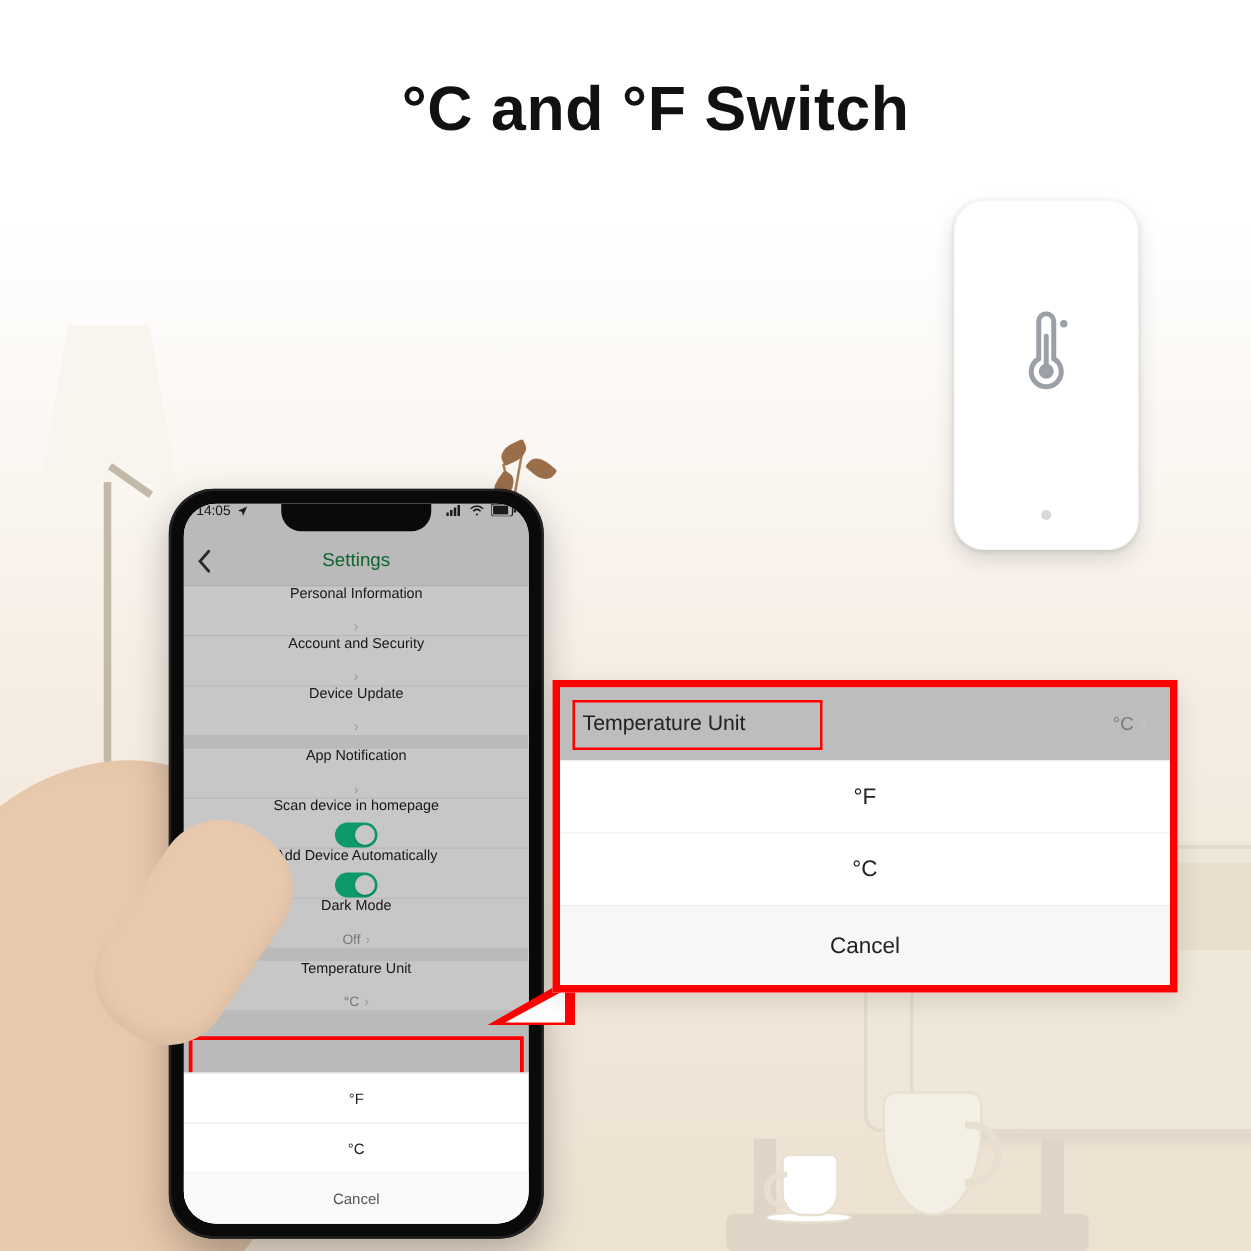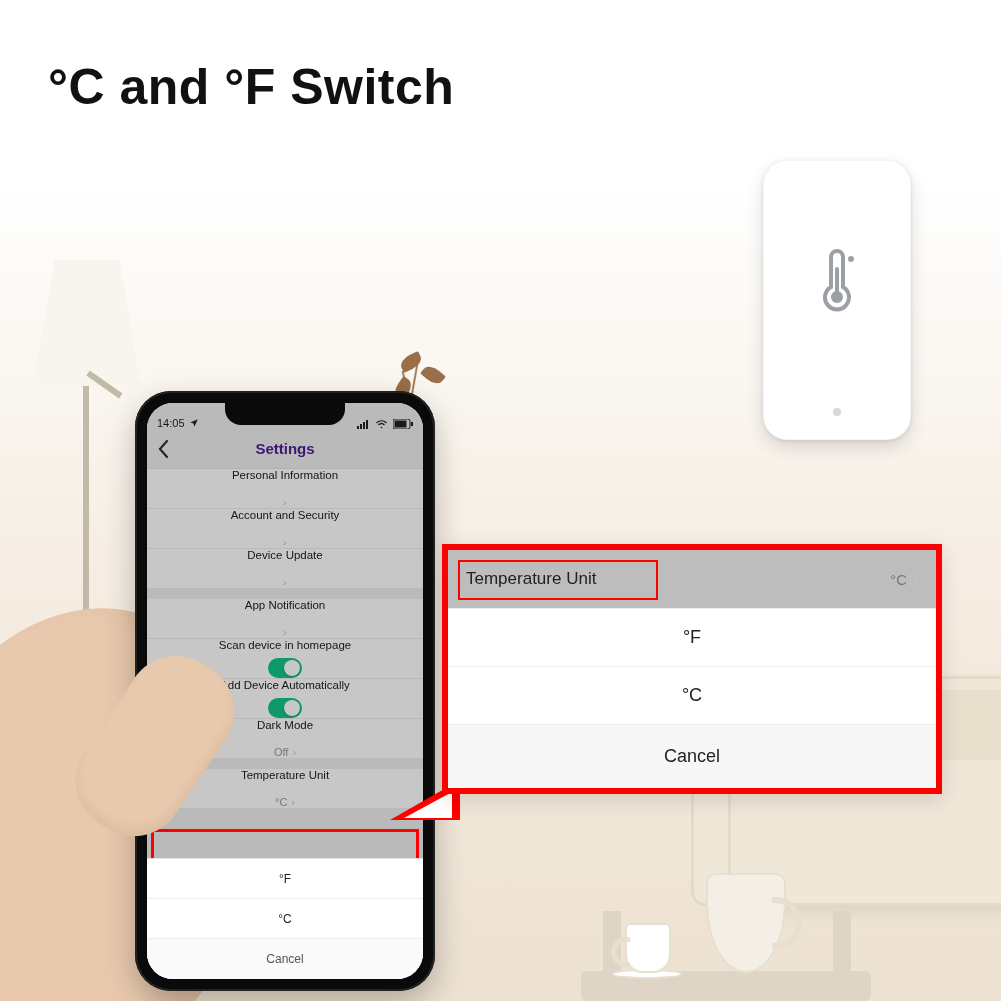--- a/index.html
+++ b/index.html
@@ -10,21 +10,21 @@
     background: linear-gradient(180deg, #ffffff 0%, #fff 18%, #f6eee4 55%, #ede1d0 100%);
     position: relative;
     overflow: hidden;
   }
 
   
   .headline {
     position: absolute;
     top: 58px;
     left: 0; right: 0;
-    text-align: left;
+    text-align: center;
     font-size: 50px;
     font-weight: 600;
     letter-spacing: 0.5px;
     color: #111;
     padding-left: 48px;
   }
 
   
   .room {
     position: absolute;
@@ -129,33 +129,33 @@
     border-radius:26px;
     overflow:hidden;
     position:relative;
   }
   .notch{
     position:absolute;top:0;left:50%;transform:translateX(-50%);
     width:120px;height:22px;background:#0a0a0a;border-radius:0 0 16px 16px;z-index:3;
   }
 
   .statusbar{
-    height:26px;display:flex;align-items:flex-end;justify-content:space-between;
+    height:26px;display:flex;align-items:flex-start;justify-content:space-between;
     padding:0 10px;font-size:11px;color:#222;background:#efefef;
   }
   .statusbar .right{display:flex;gap:5px;align-items:center;}
 
   .dimmer{ position:absolute; inset:0; background:rgba(0,0,0,0.22); z-index:2; }
 
   .navbar{
     height:40px;display:flex;align-items:center;justify-content:center;position:relative;
     background:#efefef;border-bottom:1px solid #e3e3e3;
   }
   .navbar .back{position:absolute;left:10px;top:10px;color:#333;}
-  .navbar .title{font-size:15px;font-weight:700;color:#4c1d95;}
+  .navbar .title{font-size:15px;font-weight:400;color:#15803d;}
 
   .list{background:#fff;}
   .row{
     height:40px;display:flex;align-items:center;justify-content:space-between;
     padding:0 12px;border-bottom:1px solid #eee;font-size:11.5px;color:#222;flex-direction:column;
   }
   .row .rlabel{flex:1;}
   .row .rvalue{color:#9a9a9a;font-size:11px;display:flex;align-items:center;gap:4px;}
   .section-gap{height:10px;background:#efefef;}
   .chev{color:#c6c6c6;}

